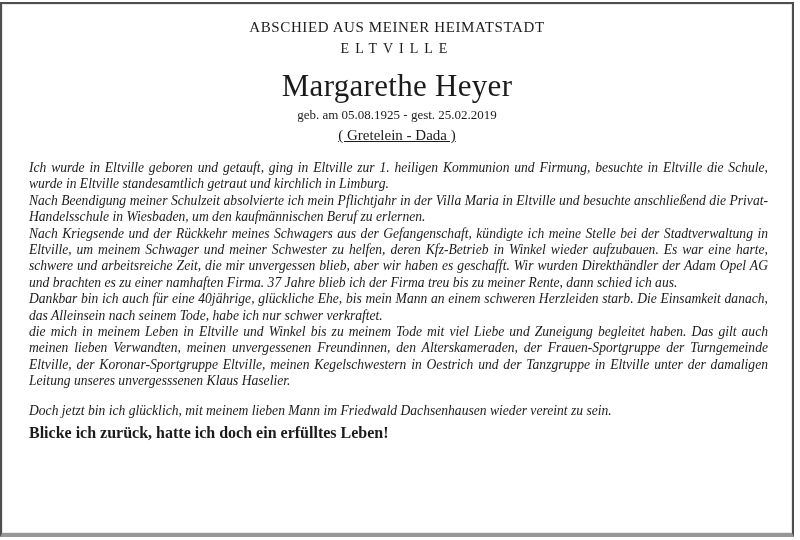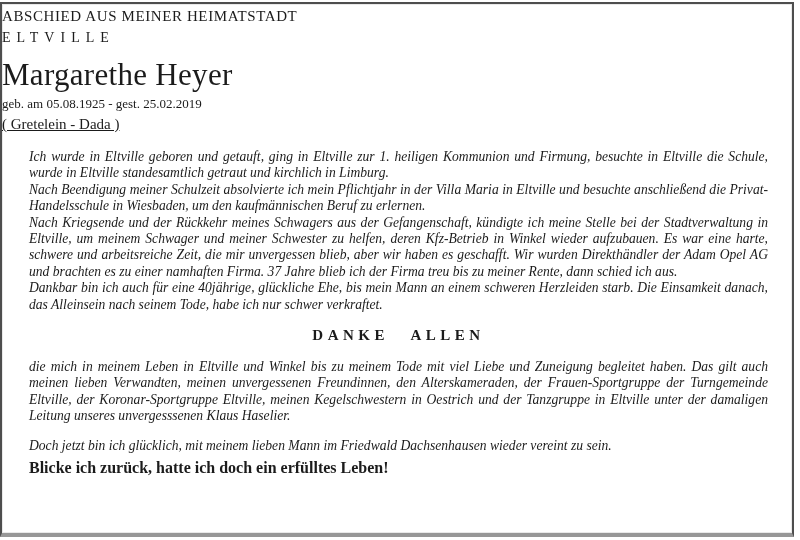--- a/index.html
+++ b/index.html
@@ -19,21 +19,21 @@
   
   .sheet {
     position: absolute;
     top: 2px; left: 0; right: 6px; bottom: 3px;
     border: 2px solid #4e4e4e;
     border-bottom: 4px solid #979797;
     box-shadow: inset 0 0 0 1px #e9e9e9;
     background: #ffffff;
     box-sizing: border-box;
   }
-  .header { padding-top: 4px; }
+  .header { text-align: center; padding-top: 15px; }
   .h-line1 {
     font-size: 15px;
     letter-spacing: 0.6px;
     line-height: 17px;
   }
   .h-city {
     font-size: 14px;
     font-weight: normal;
     letter-spacing: 6px;
     margin-top: 5px;
@@ -88,21 +88,20 @@
       <div class="dates">geb. am 05.08.1925 - gest. 25.02.2019</div>
       <div class="nick">( Gretelein - Dada )</div>
     </div>
 
     <div class="bodytext">
       <p>Ich wurde in Eltville geboren und getauft, ging in Eltville zur 1. heiligen Kommunion und Firmung, besuchte in Eltville die Schule, wurde in Eltville standesamtlich getraut und kirchlich in Limburg.</p>
       <p>Nach Beendigung meiner Schulzeit absolvierte ich mein Pflichtjahr in der Villa Maria in Eltville und besuchte anschließend die Privat-Handelsschule in Wiesbaden, um den kaufmännischen Beruf zu erlernen.</p>
       <p>Nach Kriegsende und der Rückkehr meines Schwagers aus der Gefangenschaft, kündigte ich meine Stelle bei der Stadtverwaltung in Eltville, um meinem Schwager und meiner Schwester zu helfen, deren Kfz-Betrieb in Winkel wieder aufzubauen. Es war eine harte, schwere und arbeitsreiche Zeit, die mir unvergessen blieb, aber wir haben es geschafft. Wir wurden Direkthändler der Adam Opel AG und brachten es zu einer namhaften Firma. 37 Jahre blieb ich der Firma treu bis zu meiner Rente, dann schied ich aus.</p>
       <p>Dankbar bin ich auch für eine 40jährige, glückliche Ehe, bis mein Mann an einem schweren Herzleiden starb. Die Einsamkeit danach, das Alleinsein nach seinem Tode, habe ich nur schwer verkraftet.</p>
 
-      <div class="danke">DANKE ALLEN</div>
 
       <p>die mich in meinem Leben in Eltville und Winkel bis zu meinem Tode mit viel Liebe und Zuneigung begleitet haben. Das gilt auch meinen lieben Verwandten, meinen unvergessenen Freundinnen, den Alterskameraden, der Frauen-Sportgruppe der Turngemeinde Eltville, der Koronar-Sportgruppe Eltville, meinen Kegelschwestern in Oestrich und der Tanzgruppe in Eltville unter der damaligen Leitung unseres unvergesssenen Klaus Haselier.</p>
       <p class="p-after-gap">Doch jetzt bin ich glücklich, mit meinem lieben Mann im Friedwald Dachsenhausen wieder vereint zu sein.</p>
 
       <div class="closing">Blicke ich zurück, hatte ich doch ein erfülltes Leben!</div>
     </div>
 
   </div>
 </div>
 

